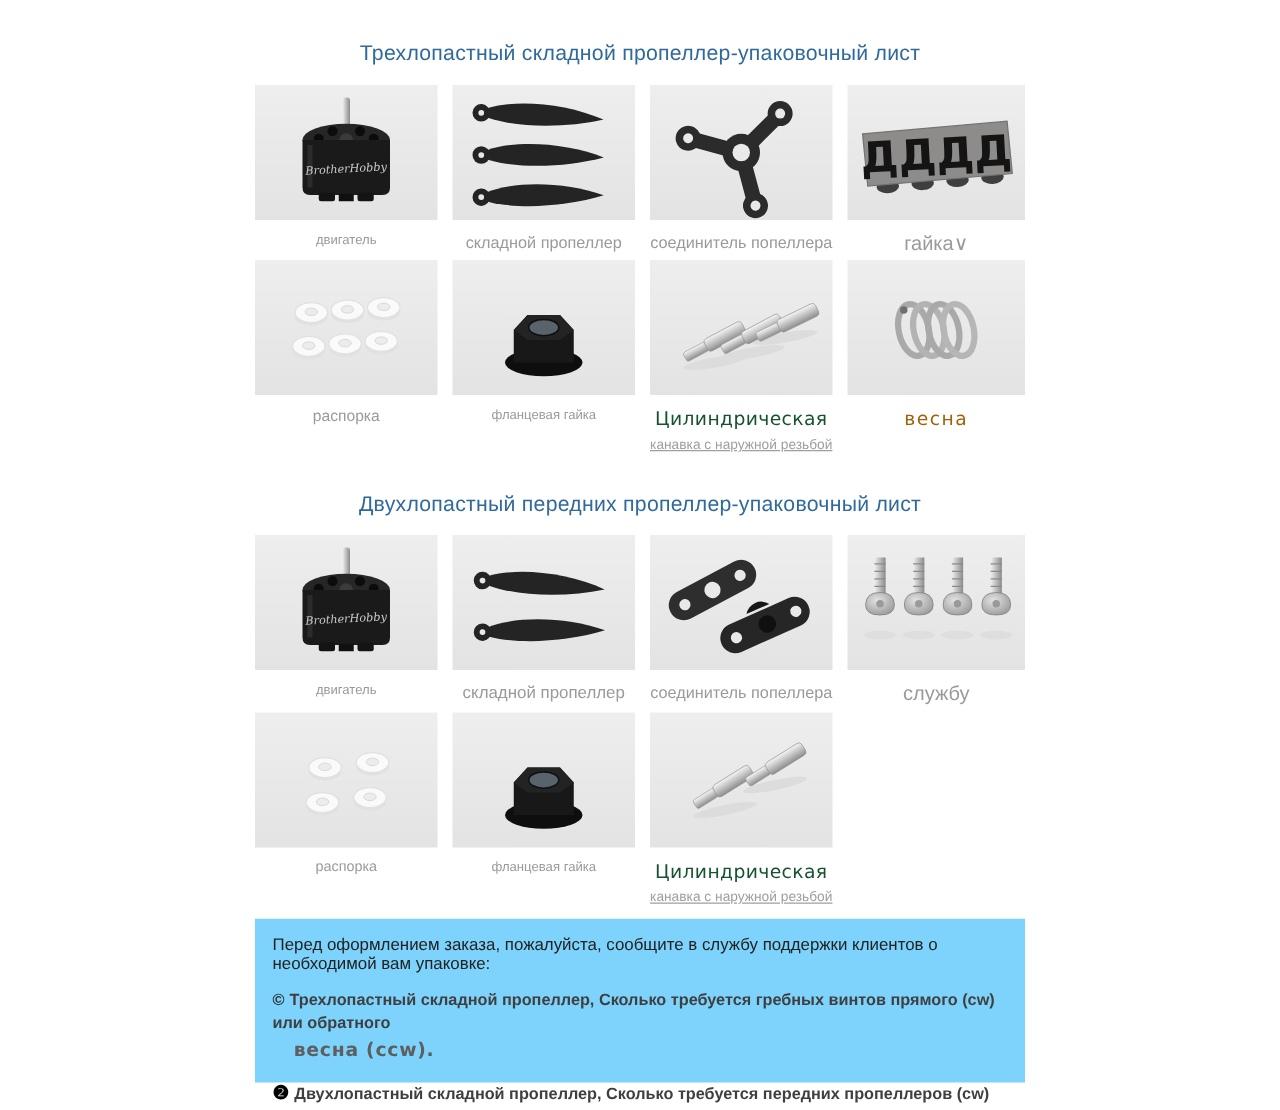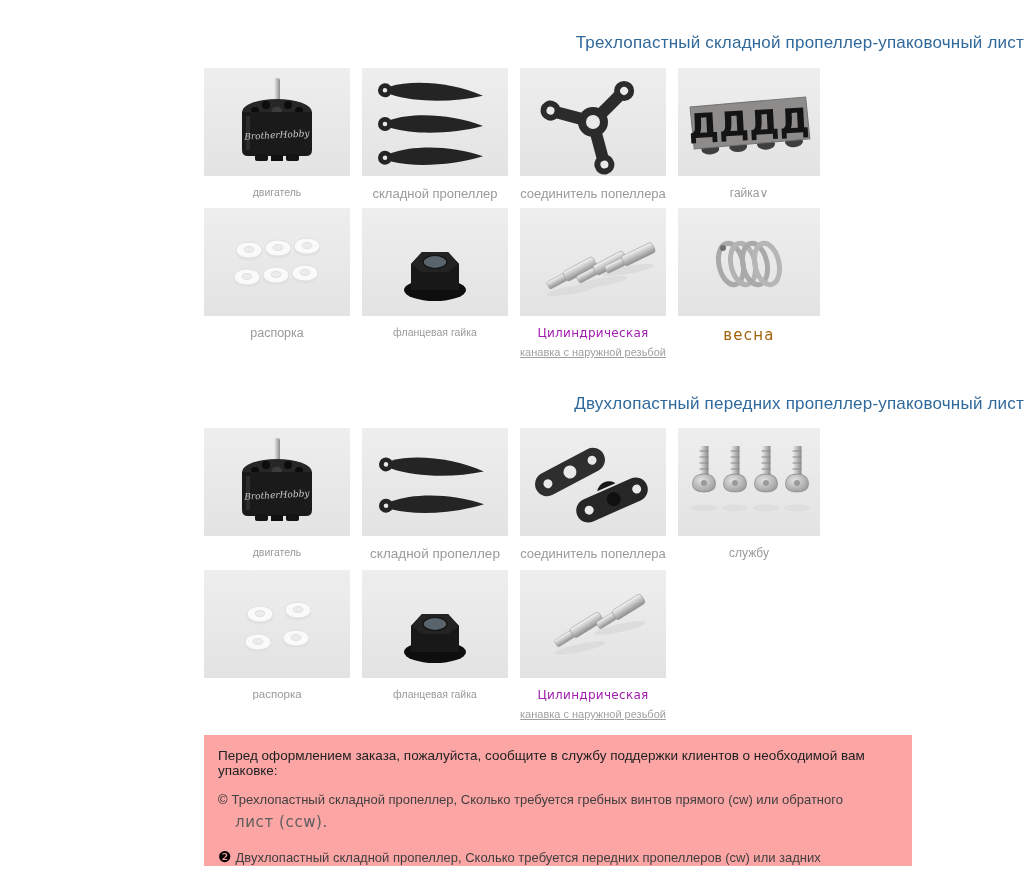--- a/index.html
+++ b/index.html
@@ -1,43 +1,43 @@
 <!DOCTYPE html>
 <html><head>
 <meta charset="utf-8">
 <style>
   html,body{margin:0;padding:0;background:#fff;}
   .sheet{position:relative;width:1024px;height:888px;background:#ffffff;overflow:hidden;
          font-family:"Liberation Sans",sans-serif;}
-  .sec-title{position:absolute;left:0;width:100%;text-align:right;color:#30699b;
+  .sec-title{position:absolute;left:0;width:100%;text-align:center;color:#30699b;
              font-size:17px;letter-spacing:.2px;}
   #t1{top:33px;}
   #t2{top:394px;}
   .row{position:absolute;left:204px;display:flex;gap:12px;}
   #r1{top:68px;} #r2{top:208px;} #r3{top:428px;} #r4{top:570px;}
   .cell{width:146px;display:flex;flex-direction:column;align-items:center;}
   .cell.narrow{width:142px;}
   .tile{width:100%;height:108px;background:linear-gradient(180deg,#eeeeee 0%,#e3e3e3 100%);}
   .tile svg{display:block;}
   .label{margin-top:9px;color:#9a9a9a;font-size:13px;text-align:center;line-height:1.35;}
   .sub{font-size:11px;color:#9f9f9f;margin-top:5px;text-decoration:underline;}
   #r1 .cell:nth-child(1) .label,#r3 .cell:nth-child(1) .label{font-size:10.5px;}
   #r3 .cell:nth-child(2) .label{font-size:13.5px;}
-  #r1 .cell:nth-child(4) .label,#r3 .cell:nth-child(4) .label{font-size:12px;}
+  #r1 .cell:nth-child(4) .label,#r3 .cell:nth-child(4) .label{font-size:16px;}
   #r2 .cell:nth-child(1) .label{font-size:12.5px;}
   #r4 .cell:nth-child(1) .label{font-size:11.5px;}
   #r2 .cell:nth-child(2) .label,#r4 .cell:nth-child(2) .label{font-size:10.5px;text-align:center;}
   #r2 .cell:nth-child(3) .label,#r4 .cell:nth-child(3) .label{
-      font-size:12px;letter-spacing:.3px;color:#a21caf;font-family:"DejaVu Sans",sans-serif;}
+      font-size:15px;letter-spacing:.3px;color:#14532d;font-family:"DejaVu Sans",sans-serif;}
   #r2 .cell:nth-child(4) .label{
       font-size:15px;letter-spacing:1.2px;color:#a16207;font-family:"DejaVu Sans",sans-serif;}
-  .note{position:absolute;left:204px;top:735px;width:708px;height:131px;background:#fca5a5;
+  .note{position:absolute;left:204px;top:735px;width:616px;height:131px;background:#7dd3fc;
         box-sizing:border-box;padding:13px 14px 0 14px;}
   .note-intro{font-size:13.5px;color:#222222;}
-  .bullet{margin-top:13px;font-size:13px;color:#3f3f3f;line-height:1.4;}
+  .bullet{margin-top:13px;font-size:13px;color:#3f3f3f;line-height:1.4;font-weight:bold;}
   .b-marker{margin-right:4px;color:#2a2a2a;}
   #bullet2 .b-marker{font-size:15px;color:#000;}
   .b-cont{display:block;margin-left:17px;margin-top:3px;font-family:"DejaVu Sans",sans-serif;
           font-size:15px;color:#5e5e5e;letter-spacing:.6px;}
 </style>
 </head>
 <body>
 
 <svg width="0" height="0" style="position:absolute" aria-hidden="true">
   <defs>
@@ -324,21 +324,21 @@
       </div>
       <div class="label">Цилиндрическая</div>
       <div class="sub">канавка с наружной резьбой</div>
     </div>
   </div>
 
   <div class="note">
     <div class="note-intro">Перед оформлением заказа, пожалуйста, сообщите в службу поддержки клиентов о необходимой вам упаковке:</div>
     <div class="bullet" id="bullet1">
       <span class="b-marker">©</span><span>Трехлопастный складной пропеллер, Сколько требуется гребных винтов прямого (cw) или обратного</span>
-      <span class="b-cont">лист (ccw).</span>
+      <span class="b-cont">весна (ccw).</span>
     </div>
     <div class="bullet" id="bullet2">
       <span class="b-marker">❷</span><span>Двухлопастный складной пропеллер, Сколько требуется передних пропеллеров (cw) или задних</span>
       
     </div>
   </div>
 
 </div>
 
 </body></html>

